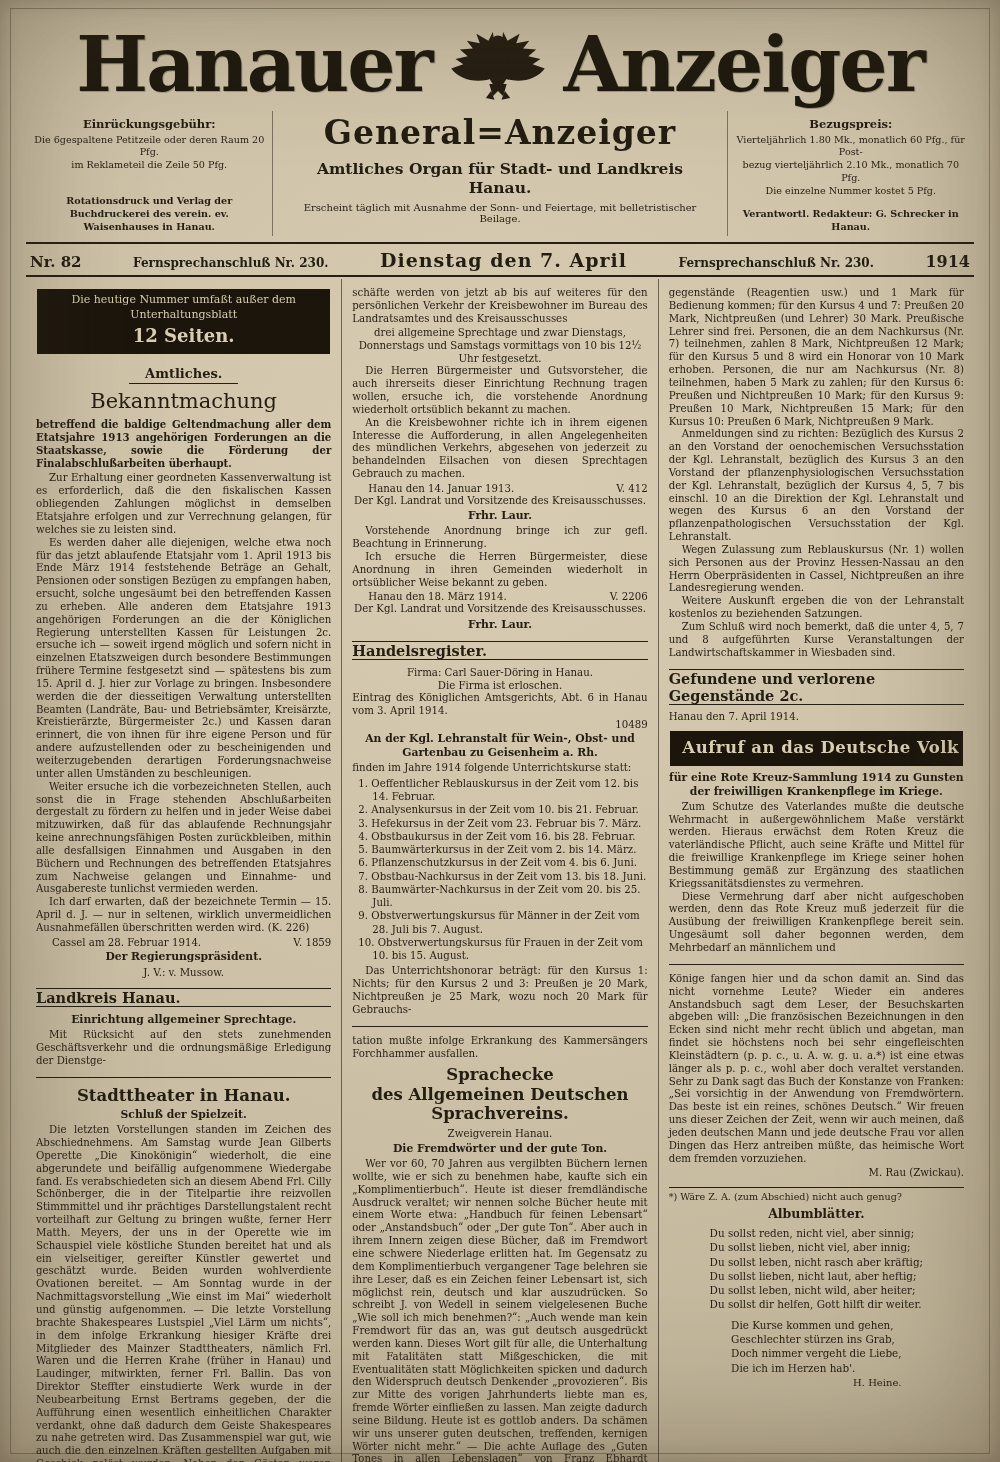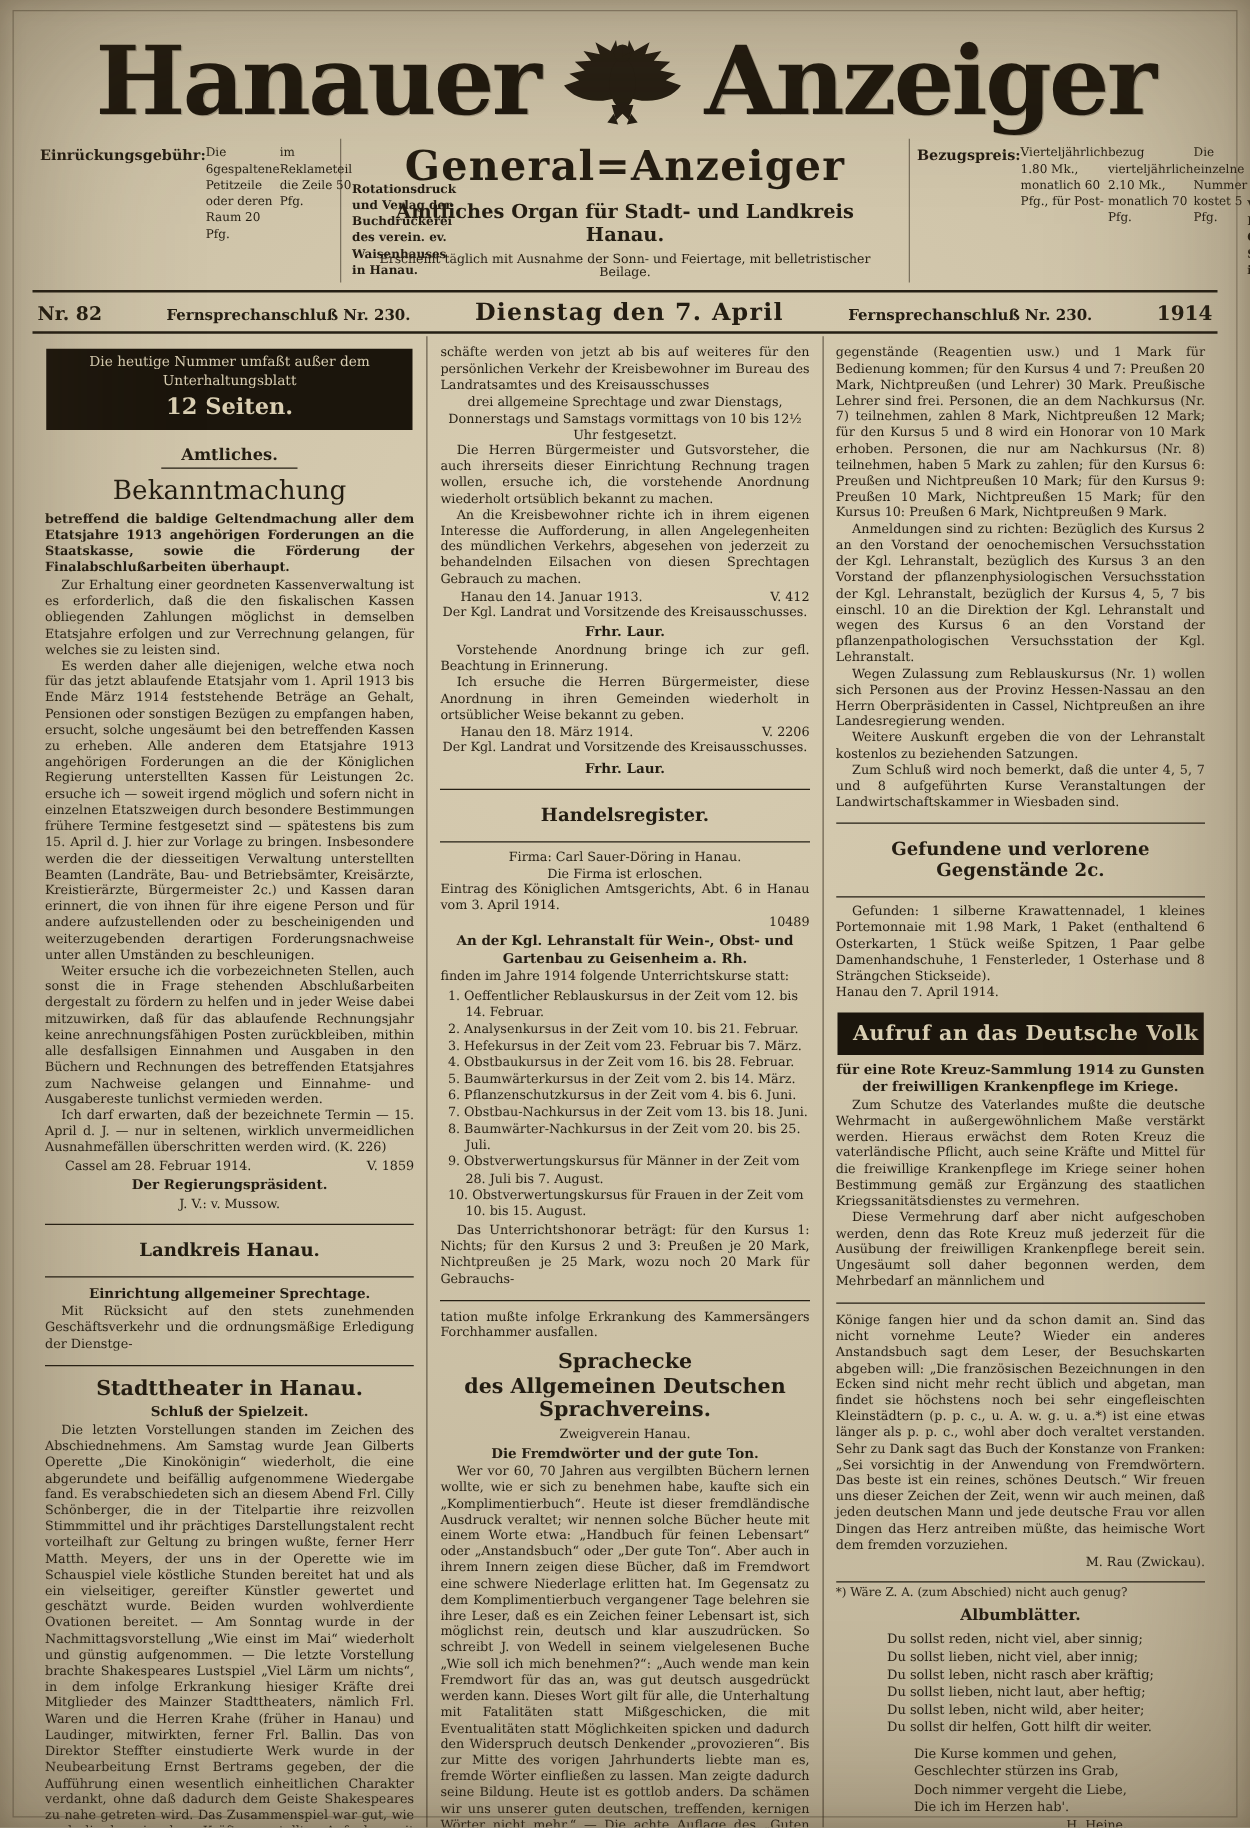--- a/index.html
+++ b/index.html
@@ -15,22 +15,22 @@
   .frame { position:absolute; inset:8px 10px; border:1px solid rgba(40,32,18,.35); pointer-events:none; }
   .inner { position:relative; padding:16px 26px 0; }
 
   
   .title-row { display:flex; align-items:center; justify-content:center; gap:14px; margin-top:4px; }
   .title-word { font-size:76px; font-weight:bold; letter-spacing:-2px; color:#1e180e;
     text-shadow: 1px 1px 0 rgba(30,24,14,.25); }
   .crest { display:inline-block; }
   .crest svg { width:104px; height:88px; display:block; }
   .mast-cols { display:flex; align-items:stretch; margin-top:2px; }
-  .mast-box { width:26%; font-size:9.6px; line-height:1.35; padding:6px 6px 2px;
-    display:flex; flex-direction:row; }
+  .mast-box { width:26%; font-size:9.6px; line-height:1.35; text-align:center; padding:6px 6px 2px;
+    display:flex; flex-direction:column; }
   .mast-box-title { font-weight:bold; font-size:11.5px; margin-bottom:1px; }
   .mast-note { margin-top:auto; padding-top:10px; font-weight:bold; font-size:9.6px; }
   .mast-center { flex:1; text-align:center; padding:0 12px 2px;
     border-left:1px solid rgba(38,30,18,.5); border-right:1px solid rgba(38,30,18,.5); }
   .subtitle { font-size:33px; font-weight:bold; letter-spacing:1px; margin-top:2px; }
   .organ { font-size:15.5px; font-weight:bold; margin-top:7px; }
   .appearance { font-size:10px; margin-top:5px; }
 
   
   .dateline { margin-top:6px; border-top:2.5px solid #251f14; border-bottom:2.5px solid #251f14;
@@ -52,23 +52,23 @@
   .banner-lg { padding:6px 4px; margin:8px 1px 5px;text-align:right; }
   .banner-lg .banner-line { font-size:16.5px; font-weight:bold; letter-spacing:.5px; }
 
   .kicker-wrap { text-align:center; margin:4px 0 5px; }
   .kicker { display:inline-block; font-weight:bold; font-size:13px; border-bottom:1px solid #251f14;
     padding:0 16px 2px; }
   .headline { text-align:center; font-size:21px; font-weight:normal; margin:2px 0 5px; }
   .heading { text-align:center; font-weight:bold; margin:5px 0 3px; }
   .heading .heading-line { font-size:16.5px; line-height:1.18; }
   .heading.sm .heading-line { font-size:12.5px; }
-  .rule-heading { text-align:center; font-weight:bold; font-size:14.5px;
+  .rule-heading { font-weight:bold; font-size:14.5px;
     border-top:1.5px solid #251f14; border-bottom:1px solid #251f14;
-    padding:12px 0; margin:9px 0 6px; }
+    padding:0 0; margin:9px 0 6px; }
   .lead { font-weight:bold; font-size:10.2px; line-height:1.26; text-align:justify; margin-bottom:3px; }
   .p { font-size:10.2px; line-height:1.26; text-align:justify; text-indent:13px; }
   .p.no-indent { text-indent:0; }
   .center { text-align:center; font-size:10.2px; line-height:1.3; }
   .center.bold { font-weight:bold; font-size:10.8px; margin:2px 0; }
   .date-row { display:flex; justify-content:space-between; font-size:10.2px; padding-left:16px; margin-top:2px; }
   .right-line { text-align:right; font-size:10.2px; margin-top:1px; }
   .rule { border-top:1.5px solid #251f14; margin:9px 0 8px; }
   .list { margin:2px 0 3px; }
   .list-item { font-size:10.2px; line-height:1.3; padding-left:20px; text-indent:-14px; }
@@ -212,21 +212,20 @@
           <div class="center bold">Die Fremdwörter und der gute Ton.</div>
           <div class="p">Wer vor 60, 70 Jahren aus vergilbten Büchern lernen wollte, wie er sich zu benehmen habe, kaufte sich ein „Komplimentierbuch“. Heute ist dieser fremdländische Ausdruck veraltet; wir nennen solche Bücher heute mit einem Worte etwa: „Handbuch für feinen Lebensart“ oder „Anstandsbuch“ oder „Der gute Ton“. Aber auch in ihrem Innern zeigen diese Bücher, daß im Fremdwort eine schwere Niederlage erlitten hat. Im Gegensatz zu dem Komplimentierbuch vergangener Tage belehren sie ihre Leser, daß es ein Zeichen feiner Lebensart ist, sich möglichst rein, deutsch und klar auszudrücken. So schreibt J. von Wedell in seinem vielgelesenen Buche „Wie soll ich mich benehmen?“: „Auch wende man kein Fremdwort für das an, was gut deutsch ausgedrückt werden kann. Dieses Wort gilt für alle, die Unterhaltung mit Fatalitäten statt Mißgeschicken, die mit Eventualitäten statt Möglichkeiten spicken und dadurch den Widerspruch deutsch Denkender „provozieren“. Bis zur Mitte des vorigen Jahrhunderts liebte man es, fremde Wörter einfließen zu lassen. Man zeigte dadurch seine Bildung. Heute ist es gottlob anders. Da schämen wir uns unserer guten deutschen, treffenden, kernigen Wörter nicht mehr.“ — Die achte Auflage des „Guten Tones in allen Lebenslagen“ von Franz Ebhardt rechtfertigte noch eingehend den Gebrauch von Tischkarten in französischer Sprache; die sechzehnte Auflage empfiehlt gast es als solche; fremde Wörter einfließen zu lassen, Speisen deutsch zu benennen. Mit Recht: Kaiser und</div>
         </section>
       <section class="col">
           <div class="p no-indent">gegenstände (Reagentien usw.) und 1 Mark für Bedienung kommen; für den Kursus 4 und 7: Preußen 20 Mark, Nichtpreußen (und Lehrer) 30 Mark. Preußische Lehrer sind frei. Personen, die an dem Nachkursus (Nr. 7) teilnehmen, zahlen 8 Mark, Nichtpreußen 12 Mark; für den Kursus 5 und 8 wird ein Honorar von 10 Mark erhoben. Personen, die nur am Nachkursus (Nr. 8) teilnehmen, haben 5 Mark zu zahlen; für den Kursus 6: Preußen und Nichtpreußen 10 Mark; für den Kursus 9: Preußen 10 Mark, Nichtpreußen 15 Mark; für den Kursus 10: Preußen 6 Mark, Nichtpreußen 9 Mark.</div>
           <div class="p">Anmeldungen sind zu richten: Bezüglich des Kursus 2 an den Vorstand der oenochemischen Versuchsstation der Kgl. Lehranstalt, bezüglich des Kursus 3 an den Vorstand der pflanzenphysiologischen Versuchsstation der Kgl. Lehranstalt, bezüglich der Kursus 4, 5, 7 bis einschl. 10 an die Direktion der Kgl. Lehranstalt und wegen des Kursus 6 an den Vorstand der pflanzenpathologischen Versuchsstation der Kgl. Lehranstalt.</div>
           <div class="p">Wegen Zulassung zum Reblauskursus (Nr. 1) wollen sich Personen aus der Provinz Hessen-Nassau an den Herrn Oberpräsidenten in Cassel, Nichtpreußen an ihre Landesregierung wenden.</div>
           <div class="p">Weitere Auskunft ergeben die von der Lehranstalt kostenlos zu beziehenden Satzungen.</div>
           <div class="p">Zum Schluß wird noch bemerkt, daß die unter 4, 5, 7 und 8 aufgeführten Kurse Veranstaltungen der Landwirtschaftskammer in Wiesbaden sind.</div>
           <div class="rule-heading">Gefundene und verlorene Gegenstände 2c.</div>
-          <div class="p">Gefunden: 1 silberne Krawattennadel, 1 kleines Portemonnaie mit 1.98 Mark, 1 Paket (enthaltend 6 Osterkarten, 1 Stück weiße Spitzen, 1 Paar gelbe Damenhandschuhe, 1 Fensterleder, 1 Osterhase und 8 Strängchen Stickseide).</div>
           <div class="p no-indent">Hanau den 7. April 1914.</div>
           <div class="banner banner-lg">
             <div class="banner-line">Aufruf an das Deutsche Volk</div>
           </div>
           <div class="center bold">für eine Rote Kreuz-Sammlung 1914 zu Gunsten der freiwilligen Krankenpflege im Kriege.</div>
           <div class="p">Zum Schutze des Vaterlandes mußte die deutsche Wehrmacht in außergewöhnlichem Maße verstärkt werden. Hieraus erwächst dem Roten Kreuz die vaterländische Pflicht, auch seine Kräfte und Mittel für die freiwillige Krankenpflege im Kriege seiner hohen Bestimmung gemäß zur Ergänzung des staatlichen Kriegssanitätsdienstes zu vermehren.</div>
           <div class="p">Diese Vermehrung darf aber nicht aufgeschoben werden, denn das Rote Kreuz muß jederzeit für die Ausübung der freiwilligen Krankenpflege bereit sein. Ungesäumt soll daher begonnen werden, dem Mehrbedarf an männlichem und</div>
           <div class="rule"></div>
           <div class="p no-indent">Könige fangen hier und da schon damit an. Sind das nicht vornehme Leute? Wieder ein anderes Anstandsbuch sagt dem Leser, der Besuchskarten abgeben will: „Die französischen Bezeichnungen in den Ecken sind nicht mehr recht üblich und abgetan, man findet sie höchstens noch bei sehr eingefleischten Kleinstädtern (p. p. c., u. A. w. g. u. a.*) ist eine etwas länger als p. p. c., wohl aber doch veraltet verstanden. Sehr zu Dank sagt das Buch der Konstanze von Franken: „Sei vorsichtig in der Anwendung von Fremdwörtern. Das beste ist ein reines, schönes Deutsch.“ Wir freuen uns dieser Zeichen der Zeit, wenn wir auch meinen, daß jeden deutschen Mann und jede deutsche Frau vor allen Dingen das Herz antreiben müßte, das heimische Wort dem fremden vorzuziehen.</div>
           <div class="right-line">M. Rau (Zwickau).</div>

